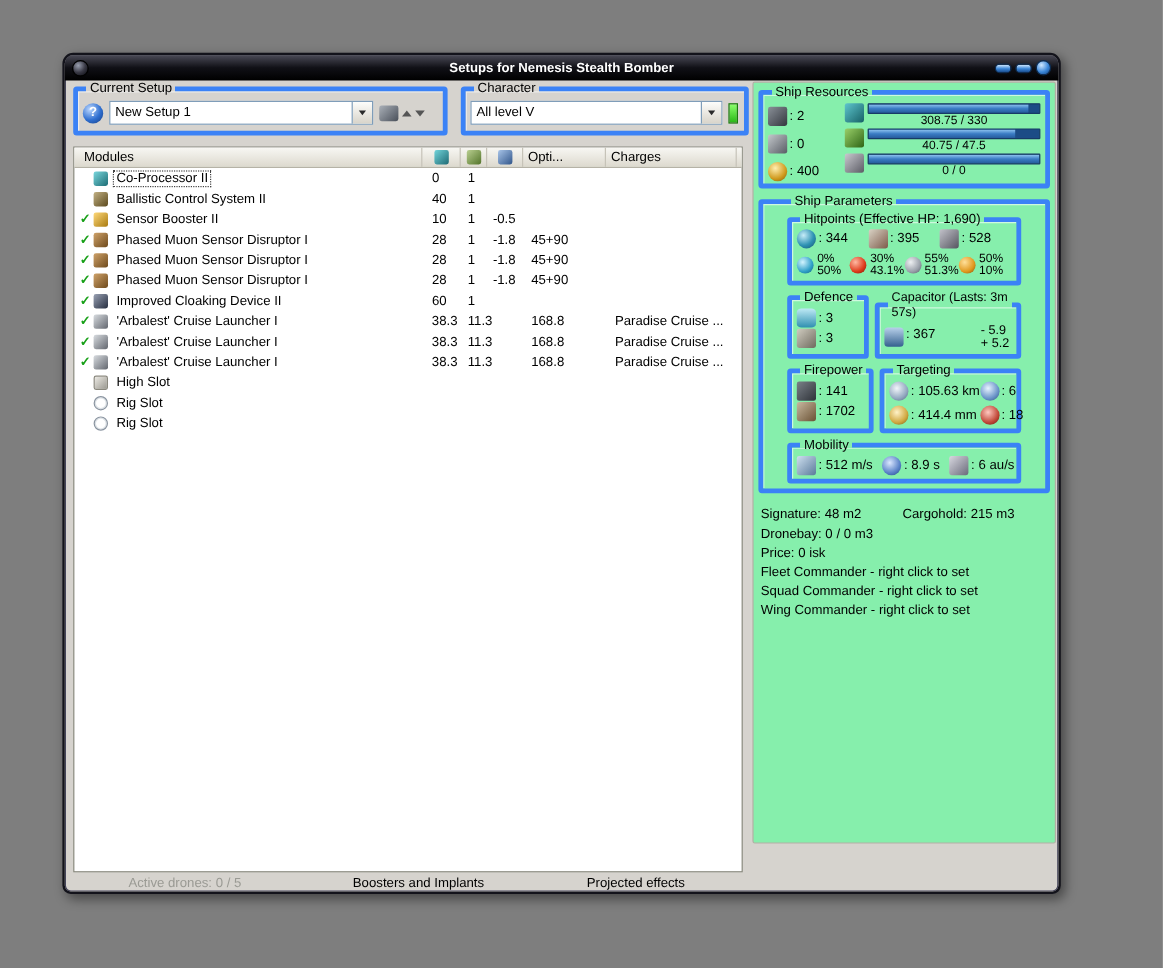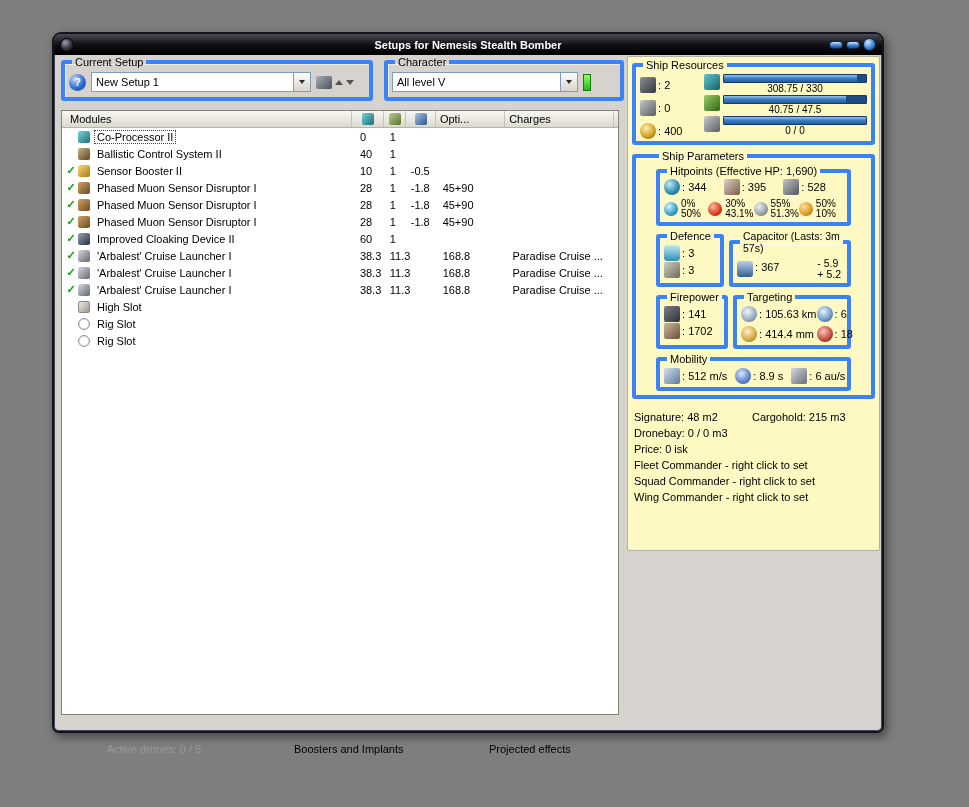--- a/index.html
+++ b/index.html
@@ -5,21 +5,21 @@
   * { box-sizing: border-box; }
   html,body { margin:0; padding:0; }
   body {
     width:969px; height:807px; position:relative; overflow:hidden;
     background:#7e7e7e;
     font-family:"Liberation Sans", sans-serif; font-size:11px; color:#000;
   }
 
   
   .window {
-    position:absolute; left:52px; top:32px; width:832px; height:701px;
+    position:absolute; left:52px; top:44px; width:832px; height:701px;
     background:#d6d3ce;
     border:2px solid #13131b; border-radius:9px 9px 7px 7px;
     box-shadow: inset 0 0 0 1px #45455a, 3px 4px 10px rgba(0,0,0,.45);
   }
   .titlebar {
     height:21px; border-radius:7px 7px 0 0; position:relative;
     background:linear-gradient(#4a4a56,#101016 50%,#000);
     display:flex; align-items:center; padding:0 6px;
   }
   .title-text { position:absolute; left:0; right:0; text-align:center; color:#fff; font-weight:bold; font-size:11px; }
@@ -44,21 +44,21 @@
   .group-flex { display:flex; align-items:center; gap:5px; height:24px; }
   .help-sphere { width:17px; height:17px; border-radius:50%; flex:none; cursor:default;
     background:radial-gradient(circle at 35% 30%, #bcd8ff, #2f6fd0 55%, #123a80);
     color:#fff; font-size:11px; font-weight:bold; text-align:center; line-height:17px; }
   .combo { height:20px; background:#fff; border:1px solid #7f9db9; display:flex; align-items:center; }
   .combo .txt { padding:0 4px; flex:1; white-space:nowrap; overflow:hidden; }
   .combo .btn { width:17px; align-self:stretch; border-left:1px solid #7f9db9;
     background:linear-gradient(#fdfdfb,#d8d4ca); display:flex; align-items:center; justify-content:center; }
   .arrow-down { width:0; height:0; border-left:3.5px solid transparent; border-right:3.5px solid transparent; border-top:4px solid #2a2a2a; }
   #setup-combo { width:220px; }
-  #character-combo { width:186px; }
+  #character-combo { width:210px; }
   .mini-tools { display:flex; align-items:center; gap:3px; }
   .ship-tool-icon { width:16px; height:13px; border-radius:2px; background:linear-gradient(135deg,#aab0b8,#494f59); }
   .chev { width:0; height:0; border-left:4px solid transparent; border-right:4px solid transparent; }
   .chev.up { border-bottom:5px solid #555; }
   .chev.down { border-top:5px solid #555; }
   .green-bar { width:8px; height:17px; flex:none; background:linear-gradient(#8aff6a,#2ab818); border:1px solid #1a7a0c; }
 
   
   #modules { position:absolute; left:7px; top:55px; width:558px; height:605px; background:#fff; border:1px solid #848478; }
   .thead { display:flex; height:17px; background:linear-gradient(#f8f7f3,#dcd9ce); border-bottom:1px solid #b5b2a6; }
@@ -91,28 +91,28 @@
   .ballistic-control-icon { background:linear-gradient(135deg,#c2b184,#5c4a1e); }
   .sensor-booster-icon { background:linear-gradient(135deg,#ffd97a,#a87a10); }
   .sensor-disruptor-icon { background:linear-gradient(135deg,#cfa26a,#6e4a1c); }
   .cloak-icon { background:linear-gradient(135deg,#9aa2b4,#262e40); }
   .cruise-launcher-icon { background:linear-gradient(135deg,#d8dce0,#62666e); }
   .high-slot-icon { background:linear-gradient(135deg,#eceae4,#9a9890); border:1px solid #8a887e; }
   .rig-slot-icon { background:#fff; border:1px solid #8a94a0; border-radius:50%; box-shadow:inset 0 0 0 1px #dde2e6; }
 
   
   #footer-row { position:absolute; left:7px; top:663px; width:558px; height:14px; }
-  #footer-row span { position:absolute; white-space:nowrap;margin-top:25px; }
+  #footer-row span { position:absolute; white-space:nowrap; }
   .f-drones { left:46px; color:#9a9a94; }
   .f-boosters { left:233px; }
   .f-projected { left:428px; }
 
   
-  #right-panel { position:absolute; left:573px; top:1px; width:253px; height:495px;
-    border:1px solid #b3b0a5; border-radius:2px; background:#fef9c3; padding:2px 4px; }
+  #right-panel { position:absolute; left:573px; top:1px; width:253px; height:635px;
+    border:1px solid #b3b0a5; border-radius:2px; background:#86efac; padding:2px 4px; }
 
   .ic16 { width:16px; height:16px; border-radius:2px; flex:none; }
   .val::before { content:": "; }
   .val { white-space:nowrap; }
 
   
   #ship-resources { height:86px; }
   .sr-body { display:flex; gap:4px; padding-top:1px; }
   .sr-left { width:60px; display:flex; flex-direction:column; gap:2px; }
   .sr-lrow { display:flex; align-items:center; gap:2px; height:21px; }

